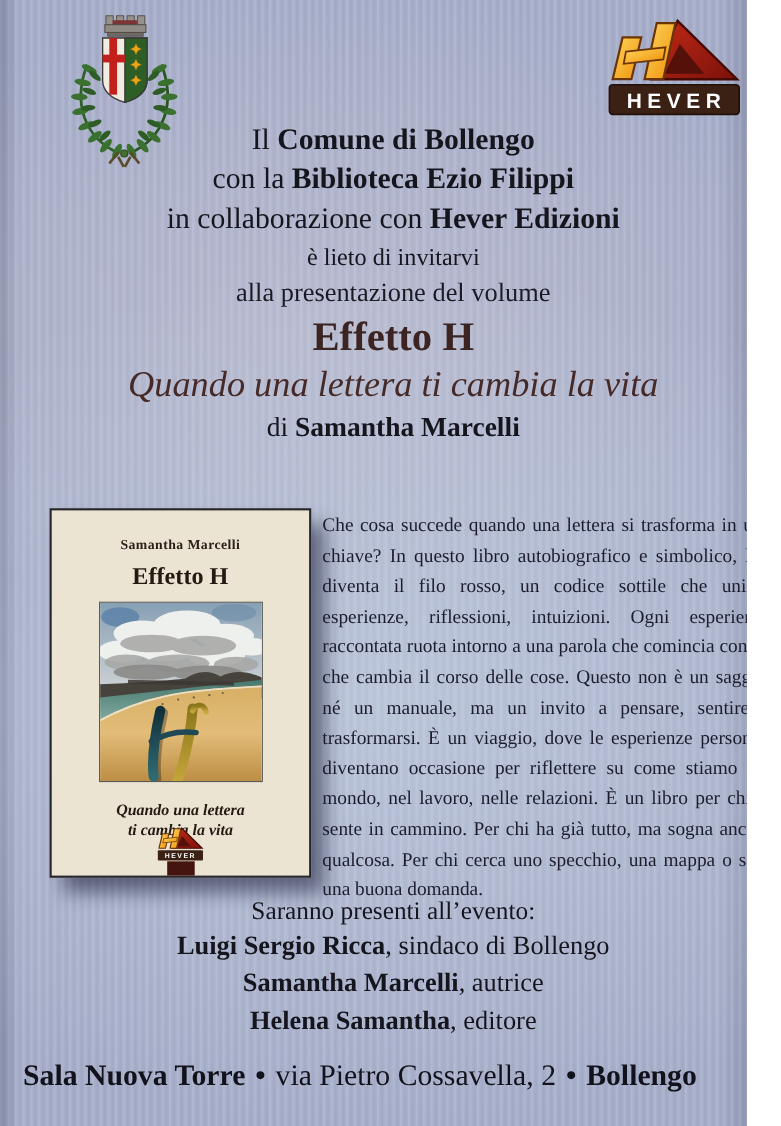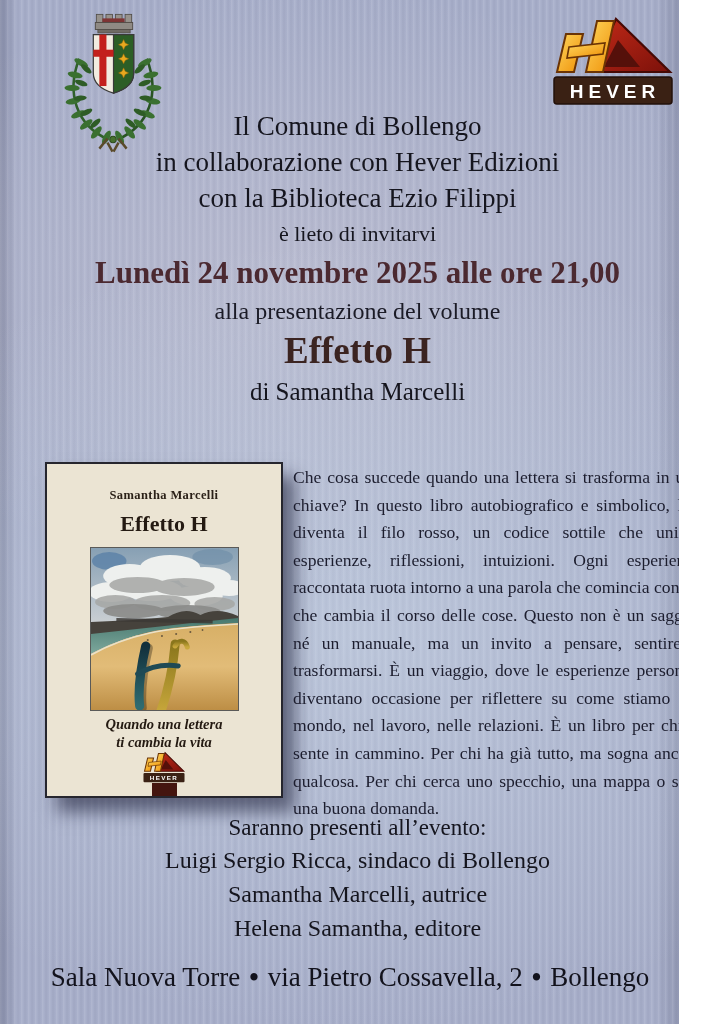--- a/index.html
+++ b/index.html
@@ -28,40 +28,40 @@
   .main-row{position:absolute;left:45px;top:462px;width:656px;}
   .book{
     position:absolute;left:0;top:0;width:238px;height:336px;
     background:#ebe4d3;border:2px solid #26262e;box-sizing:border-box;
     box-shadow:12px 14px 16px rgba(22,24,50,0.55);
     text-align:center;
   }
   .cover-author{margin-top:24px;font-size:12.5px;font-weight:bold;letter-spacing:.4px;color:#2b2118;}
   .cover-title{margin-top:8px;font-size:22px;font-weight:bold;color:#241a12;}
   .cover-photo{display:block;margin:10px auto 0 auto;border:1px solid #5a5a58;}
-  .cover-sub{margin-top:4px;font-size:14.5px;line-height:18px;font-style:italic;font-weight:bold;color:#241a12;}
+  .cover-sub{margin-top:17px;font-size:14.5px;line-height:18px;font-style:italic;font-weight:bold;color:#241a12;}
   .cover-logo{position:absolute;left:0;right:0;top:287px;bottom:0;display:flex;flex-direction:column;align-items:center;}
   .cover-logo .tail{width:25px;flex:1 1 auto;background:#44150f;}
 
   .desc{
     position:absolute;left:248px;top:2px;width:408px;
     font-size:17.6px;line-height:27.6px;color:#1c1d2e;
     text-align:justify;margin:0;
   }
 
   .guests{position:absolute;left:36px;right:0;top:812px;text-align:center;color:#15151e;}
   .guests-intro{font-size:23px;line-height:31px;margin:0;}
   .guest-line{font-size:24px;line-height:34px;margin:0;}
 
   .footer-line{
-    position:absolute;left:0;right:0;top:962px;text-align:center;
+    position:absolute;left:0;right:0;top:962px;text-align:left;
     font-size:27px;color:#12121c;margin-left:21px;
   }
   .sep{font-weight:bold;margin:0 9px;}
-  b{font-weight:normal;}
+  b{font-weight:bold;}
 </style>
 </head>
 <body>
 
 <div class="poster">
 
   <svg class="crest" viewBox="0 0 105 148">
 
     <g>
       <path d="M48,130 C16,116 6,84 19,50" stroke="#30602a" stroke-width="2.5" fill="none"></path>
@@ -147,26 +147,26 @@
       <polygon points="14,20 31,20 22,58 5,58" fill="url(#gold)" stroke="#6b3405" stroke-width="2"></polygon>
       <polygon points="45,7 62,7 51,58 34,58" fill="url(#gold)" stroke="#6b3405" stroke-width="2"></polygon>
       <polygon points="17,33 53,29 51,40 15,44" fill="url(#gold)" stroke="#6b3405" stroke-width="1.6"></polygon>
     </g>
     <rect x="2" y="63" width="118" height="27" rx="3" fill="#3a2114" stroke="#22100a" stroke-width="1.5"></rect>
     <text x="63" y="84" text-anchor="middle" font-family="Liberation Sans, sans-serif" font-weight="bold" font-size="19" letter-spacing="5" fill="#ffffff">HEVER</text>
   </svg>
 
   <div class="head-block">
     <p class="h-line"><span>Il </span><b>Comune di Bollengo</b></p>
+    <p class="h-line"><span>con la </span><b>Biblioteca Ezio Filippi</b></p>
     <p class="h-line"><span>in collaborazione con </span><b>Hever Edizioni</b></p>
-    <p class="h-line"><span>con la </span><b>Biblioteca Ezio Filippi</b></p>
     <p class="h-invite">è lieto di invitarvi</p>
-    <p class="date-line">Lunedì 24 novembre 2025 alle ore 21,00</p>
     <p class="leadin">alla presentazione del volume</p>
     <p class="book-title">Effetto H</p>
+    <p class="book-subtitle">Quando una lettera ti cambia la vita</p>
     <p class="author-line"><span>di </span><b>Samantha Marcelli</b></p>
   </div>
 
   <div class="main-row">
 
     <div class="book">
       <div class="cover-author">Samantha Marcelli</div>
       <div class="cover-title">Effetto H</div>
 
       <svg class="cover-photo" width="147" height="162" viewBox="0 0 145 162" preserveAspectRatio="none">

